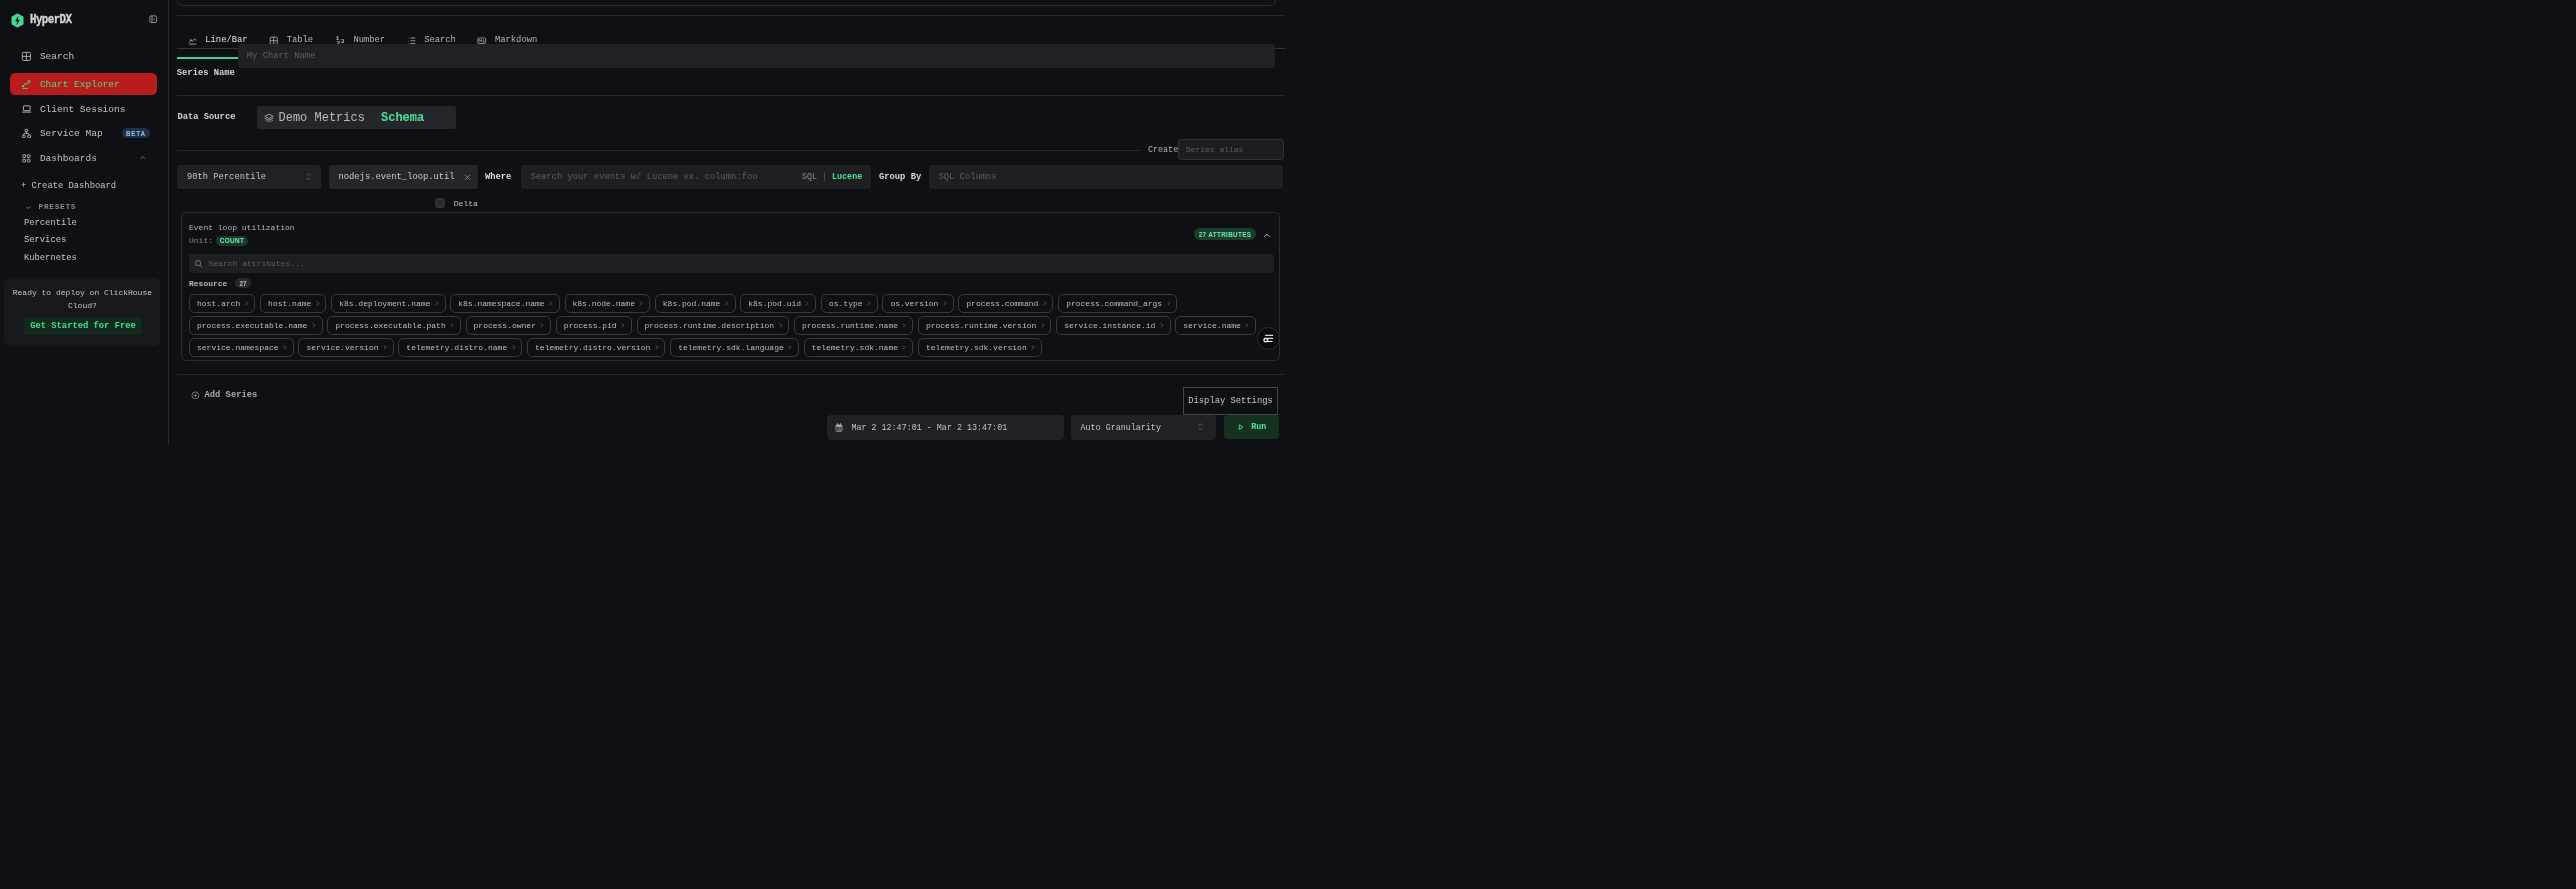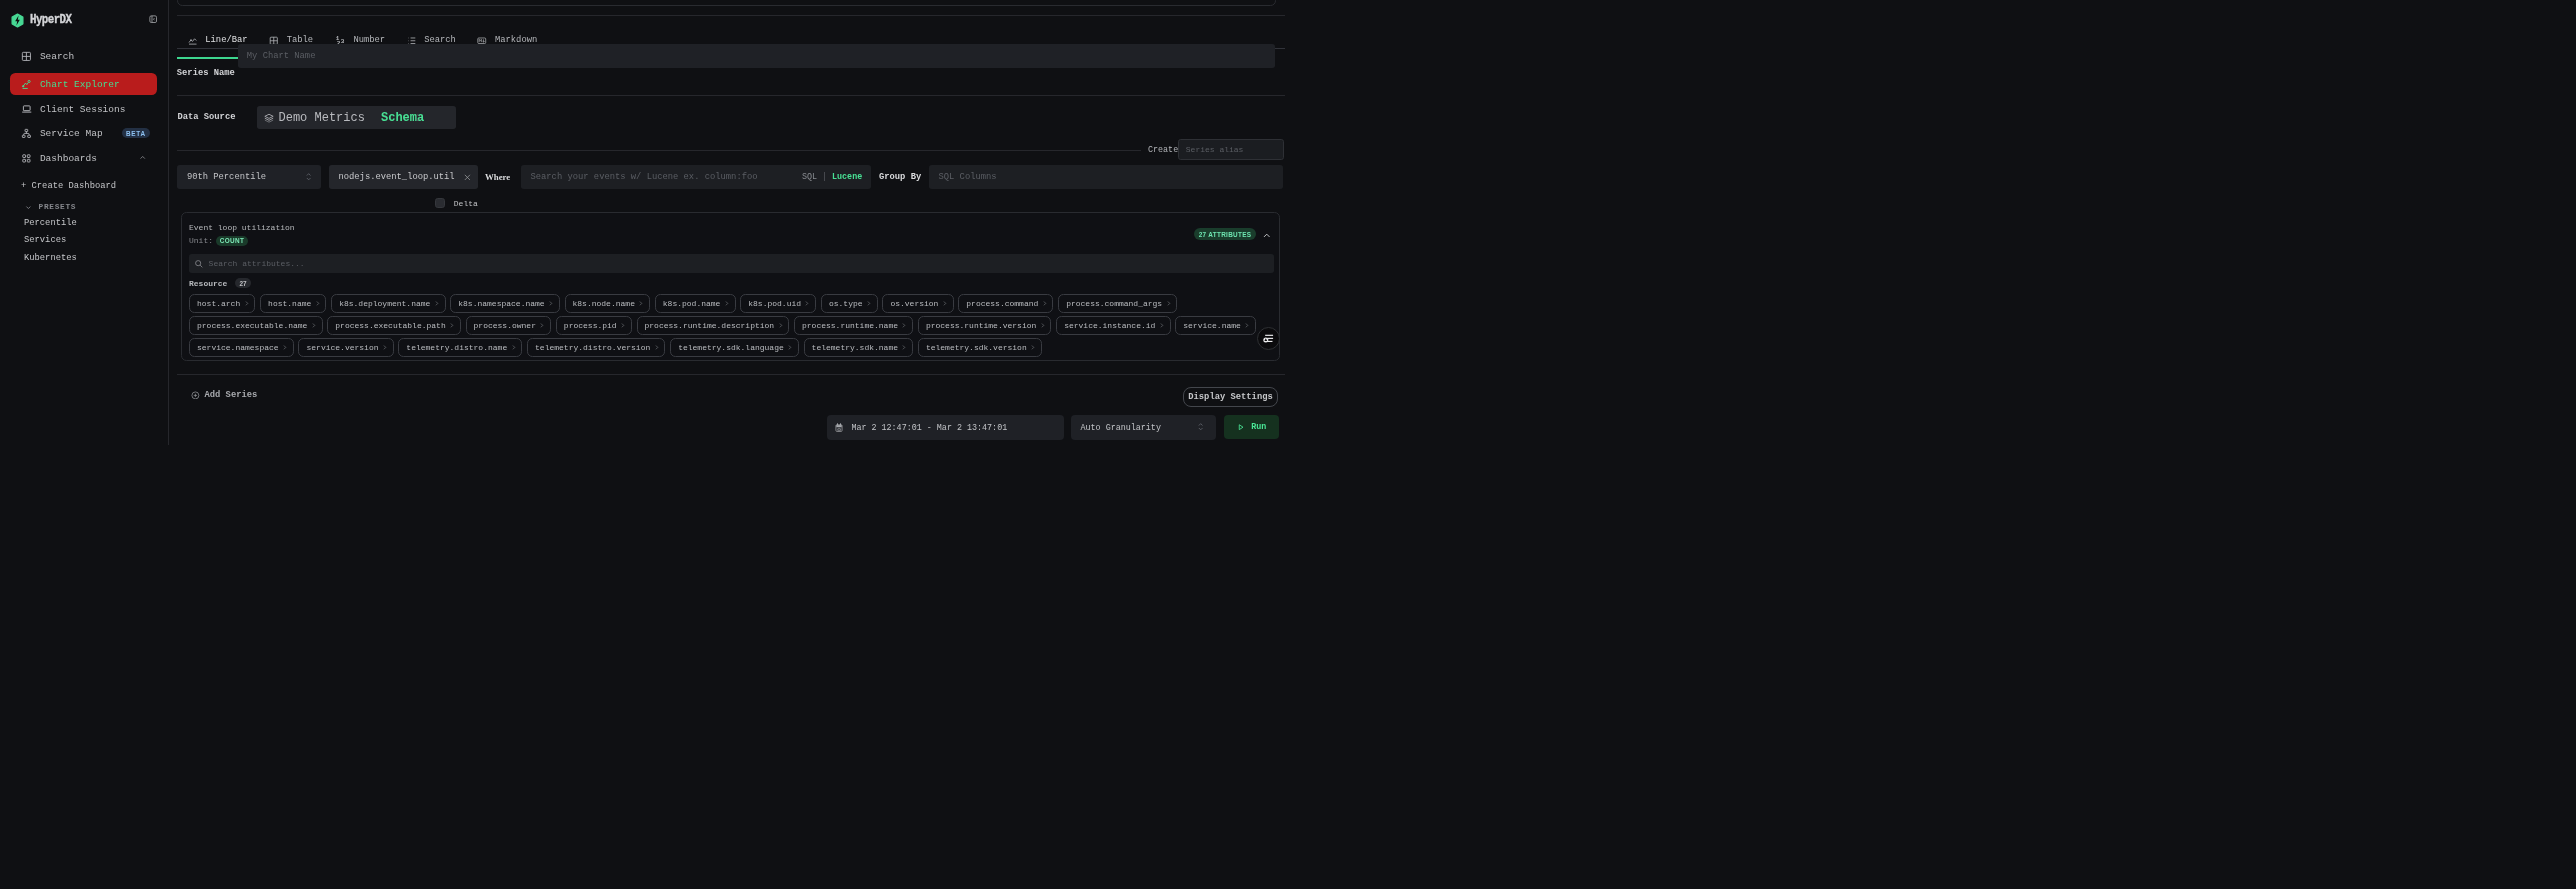--- a/index.html
+++ b/index.html
@@ -66,21 +66,21 @@
   background:#1b1d21; border:0.7px solid #2e3035; }
 
 #sel-agg { position:absolute; left:8.4px; top:165px; width:144px; height:24px;
   background:#1f2126; border-radius:2.7px; display:flex; align-items:center; font-size:8.8px; color:#c3c4c7; }
 #sel-agg .t { margin-left:9.5px; }
 #sel-agg .udc { position:absolute; left:128px; top:7.4px; color:#696d75; }
 #combo-metric { position:absolute; left:160px; top:165px; width:149px; height:24px;
   background:#24262b; border-radius:2.7px; display:flex; align-items:center; font-size:8.8px; color:#c9cacd; }
 #combo-metric .t { margin-left:9.5px; }
 #combo-metric .x { position:absolute; left:134px; top:7.8px; color:#9b9da1; }
-#lbl-where { position:absolute; left:316px; top:172px; font-size:8.8px; font-weight:bold; color:#dadbdd;font-family:Liberation Serif, serif; }
+#lbl-where { position:absolute; left:316px; top:172px; font-size:8.8px; font-weight:bold; color:#dadbdd; }
 #inp-where { left:352px; top:165px; width:350px; height:24px; font-size:8.8px; padding-left:9.5px;
   background:#1d1f23; }
 #inp-where .sqllucene { position:absolute; right:8.8px; font-size:8.4px; color:#898c91; }
 #inp-where .sqllucene b { color:#48e094; }
 #lbl-groupby { position:absolute; left:710px; top:172px; font-size:8.8px; font-weight:bold; color:#dadbdd; }
 #inp-groupby { left:760px; top:165px; width:354px; height:24px; font-size:8.8px; padding-left:9.5px;
   background:#1d1f23; }
 
 #delta { position:absolute; left:266px; top:198px; display:flex; align-items:center; }
 #delta .cb { width:10px; height:10px; border-radius:2.7px; background:#2a2c31; border:0.7px solid #35373c; }
@@ -103,23 +103,23 @@
 #p-resource .rn { margin-left:8px; background:#26282d; color:#c1c2c5; font-family:"Liberation Sans",sans-serif; font-size:6.4px;
   font-weight:bold; border-radius:5.4px; padding:1.7px 4px 1.4px; }
 .chiprow { position:absolute; left:7px; display:flex; gap:4.7px; }
 #crow1 { top:81px; } #crow2 { top:103px; } #crow3 { top:125px; }
 .chip { height:18.6px; border:0.7px solid #393b41; border-radius:5.4px; display:inline-flex;
   align-items:center; padding:0 5.4px 0 7px; font-size:8px; color:#bbbdc1; white-space:nowrap; }
 .chip .cv { margin-left:3.4px; color:#8a8d92; display:flex; }
 
 #addseries { position:absolute; left:22px; top:390px; display:flex; align-items:center; color:#a6a8ac; }
 #addseries .at { margin-left:4.7px; font-size:8.8px; font-weight:bold; color:#a8aaae; }
-#btn-display { position:absolute; left:1014px; top:387px; width:95px; height:20px;
-  border:0.7px solid #43464c; border-radius:8px; display:flex; align-items:center; justify-content:center;
-  font-size:8.8px; font-weight:bold; color:#c6c7ca; }
+#btn-display { position:absolute; left:1014px; top:387px; width:95px; height:28px;
+  border:0.7px solid #43464c; border-radius:0; display:flex; align-items:center; justify-content:center;
+  font-size:8.8px; font-weight:normal; color:#c6c7ca; }
 #datebox { position:absolute; left:658px; top:415px; width:237px; height:25px;
   background:#1f2126; border-radius:4px; display:flex; align-items:center; font-size:8.4px; color:#c3c5c8; }
 #datebox .cal { margin-left:8.4px; margin-right:8px; color:#a7a9ad; display:flex;}
 #granbox { position:absolute; left:902px; top:415px; width:145px; height:25px;
   background:#1f2126; border-radius:4px; display:flex; align-items:center; font-size:8.4px; color:#c3c5c8; }
 #granbox .t { margin-left:9.5px; }
 #granbox .udc { position:absolute; left:126px; top:7.4px; color:#696d75; }
 #btn-run { position:absolute; left:1055px; top:415px; width:55px; height:24px;
   background:#15311f; border-radius:4px; display:flex; align-items:center; justify-content:center;
   color:#49e595; font-weight:bold; font-size:8.4px; }
@@ -201,20 +201,24 @@
   <div id="create-dash">+ Create Dashboard</div>
   <div id="presets-hdr">
     <svg width="6.8" height="6.8" viewBox="0 0 24 24" fill="none" stroke="currentColor" stroke-width="3">
         <path d="M5 9 L12 16 L19 9"></path>
       </svg>
     <span class="ptxt">PRESETS</span>
   </div>
   <div class="preset" style="top:218px">Percentile</div>
   <div class="preset" style="top:235px">Services</div>
   <div class="preset" style="top:253px">Kubernetes</div>
+  <div id="cloud-card">
+    <div class="ctext">Ready to deploy on ClickHouse<br>Cloud?</div>
+    <div id="cloud-btn">Get Started for Free</div>
+  </div>
 </div>
 
 <div id="main">
   <div id="topbox"></div>
   <div class="divider" id="div1"></div>
   <div id="tabs">
     <div class="tab active">
       <svg class="tic" width="9.5" height="9.5" viewBox="0 0 24 24" fill="none" stroke="currentColor" stroke-width="2">
           <path d="M2.5 16.5 L7.5 10 L11.5 13.5 L16.5 7 L21 11.5"></path>
           <circle cx="7.5" cy="10" r="1.7" fill="currentColor" stroke="none"></circle>

